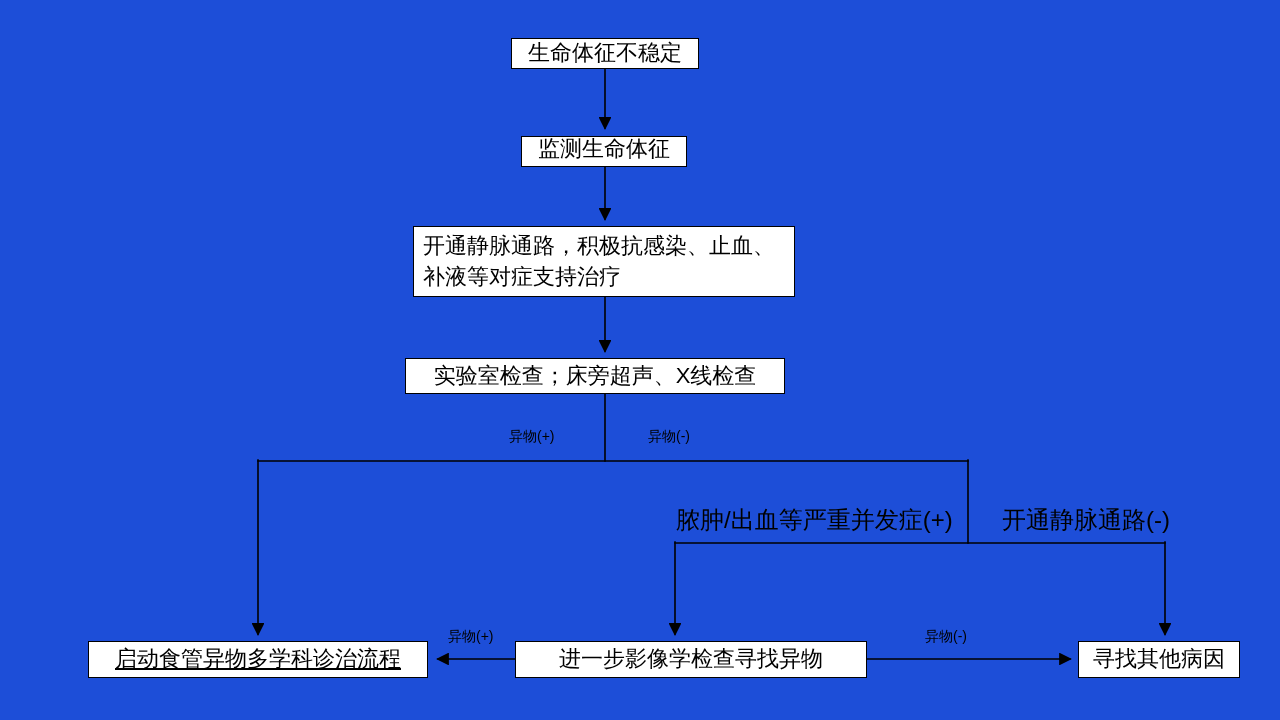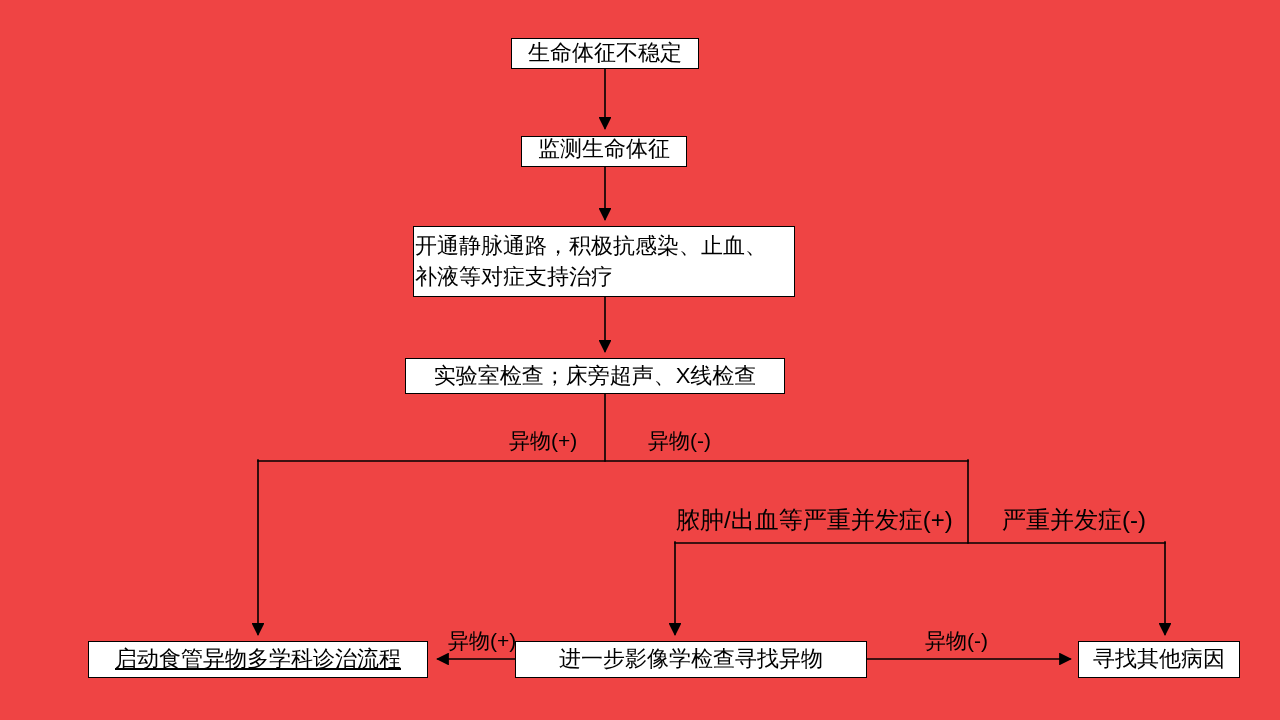--- a/index.html
+++ b/index.html
@@ -6,21 +6,21 @@
   html, body { width: 1280px; height: 720px; }
   body {
     background: #ffffff;
     font-family: "Liberation Sans", "DejaVu Sans", sans-serif;
     color: #000000;
   }
   .canvas {
     position: relative;
     width: 1280px;
     height: 720px;
-    background: #ef4444;
+    background: #1d4ed8;
     overflow: hidden;
   }
   svg.connectors {
     position: absolute;
     left: 0; top: 0;
     width: 1280px; height: 720px;
   }
   .node {
     position: absolute;
     border: 1.5px solid #000;
@@ -30,25 +30,25 @@
     display: flex;
     align-items: center;
     justify-content: center;
     text-align: center;
     padding: 2px 8px;
   }
   .node.multiline {
     justify-content: flex-start;
     text-align: left;
     white-space: pre-line;
-    padding: 4px 1px;
+    padding: 4px 9px;
   }
   .elabel {
     position: absolute;
-    font-size: 21px;
+    font-size: 14px;
     line-height: 1.2;
     white-space: nowrap;
   }
   .elabel.big { font-size: 24px; }
 </style>
 </head>
 <body>
 
 <div class="canvas">
 
@@ -88,19 +88,19 @@
   <div class="node" style="left:515px; top:641px; width:352px; height:37px;">进一步影像学检查寻找异物</div>
 
   <div class="node" style="left:1078px; top:641px; width:162px; height:37px;">寻找其他病因</div>
 
   <div class="elabel" style="left:509px; top:428px;">异物(+)</div>
 
   <div class="elabel" style="left:648px; top:428px;">异物(-)</div>
 
   <div class="elabel big" style="left:676px; top:506px;">脓肿/出血等严重并发症(+)</div>
 
-  <div class="elabel big" style="left:1002px; top:506px;">严重并发症(-)</div>
+  <div class="elabel big" style="left:1002px; top:506px;">开通静脉通路(-)</div>
 
   <div class="elabel" style="left:448px; top:628px;">异物(+)</div>
 
   <div class="elabel" style="left:925px; top:628px;">异物(-)</div>
 
 </div>
 
 </body></html>

